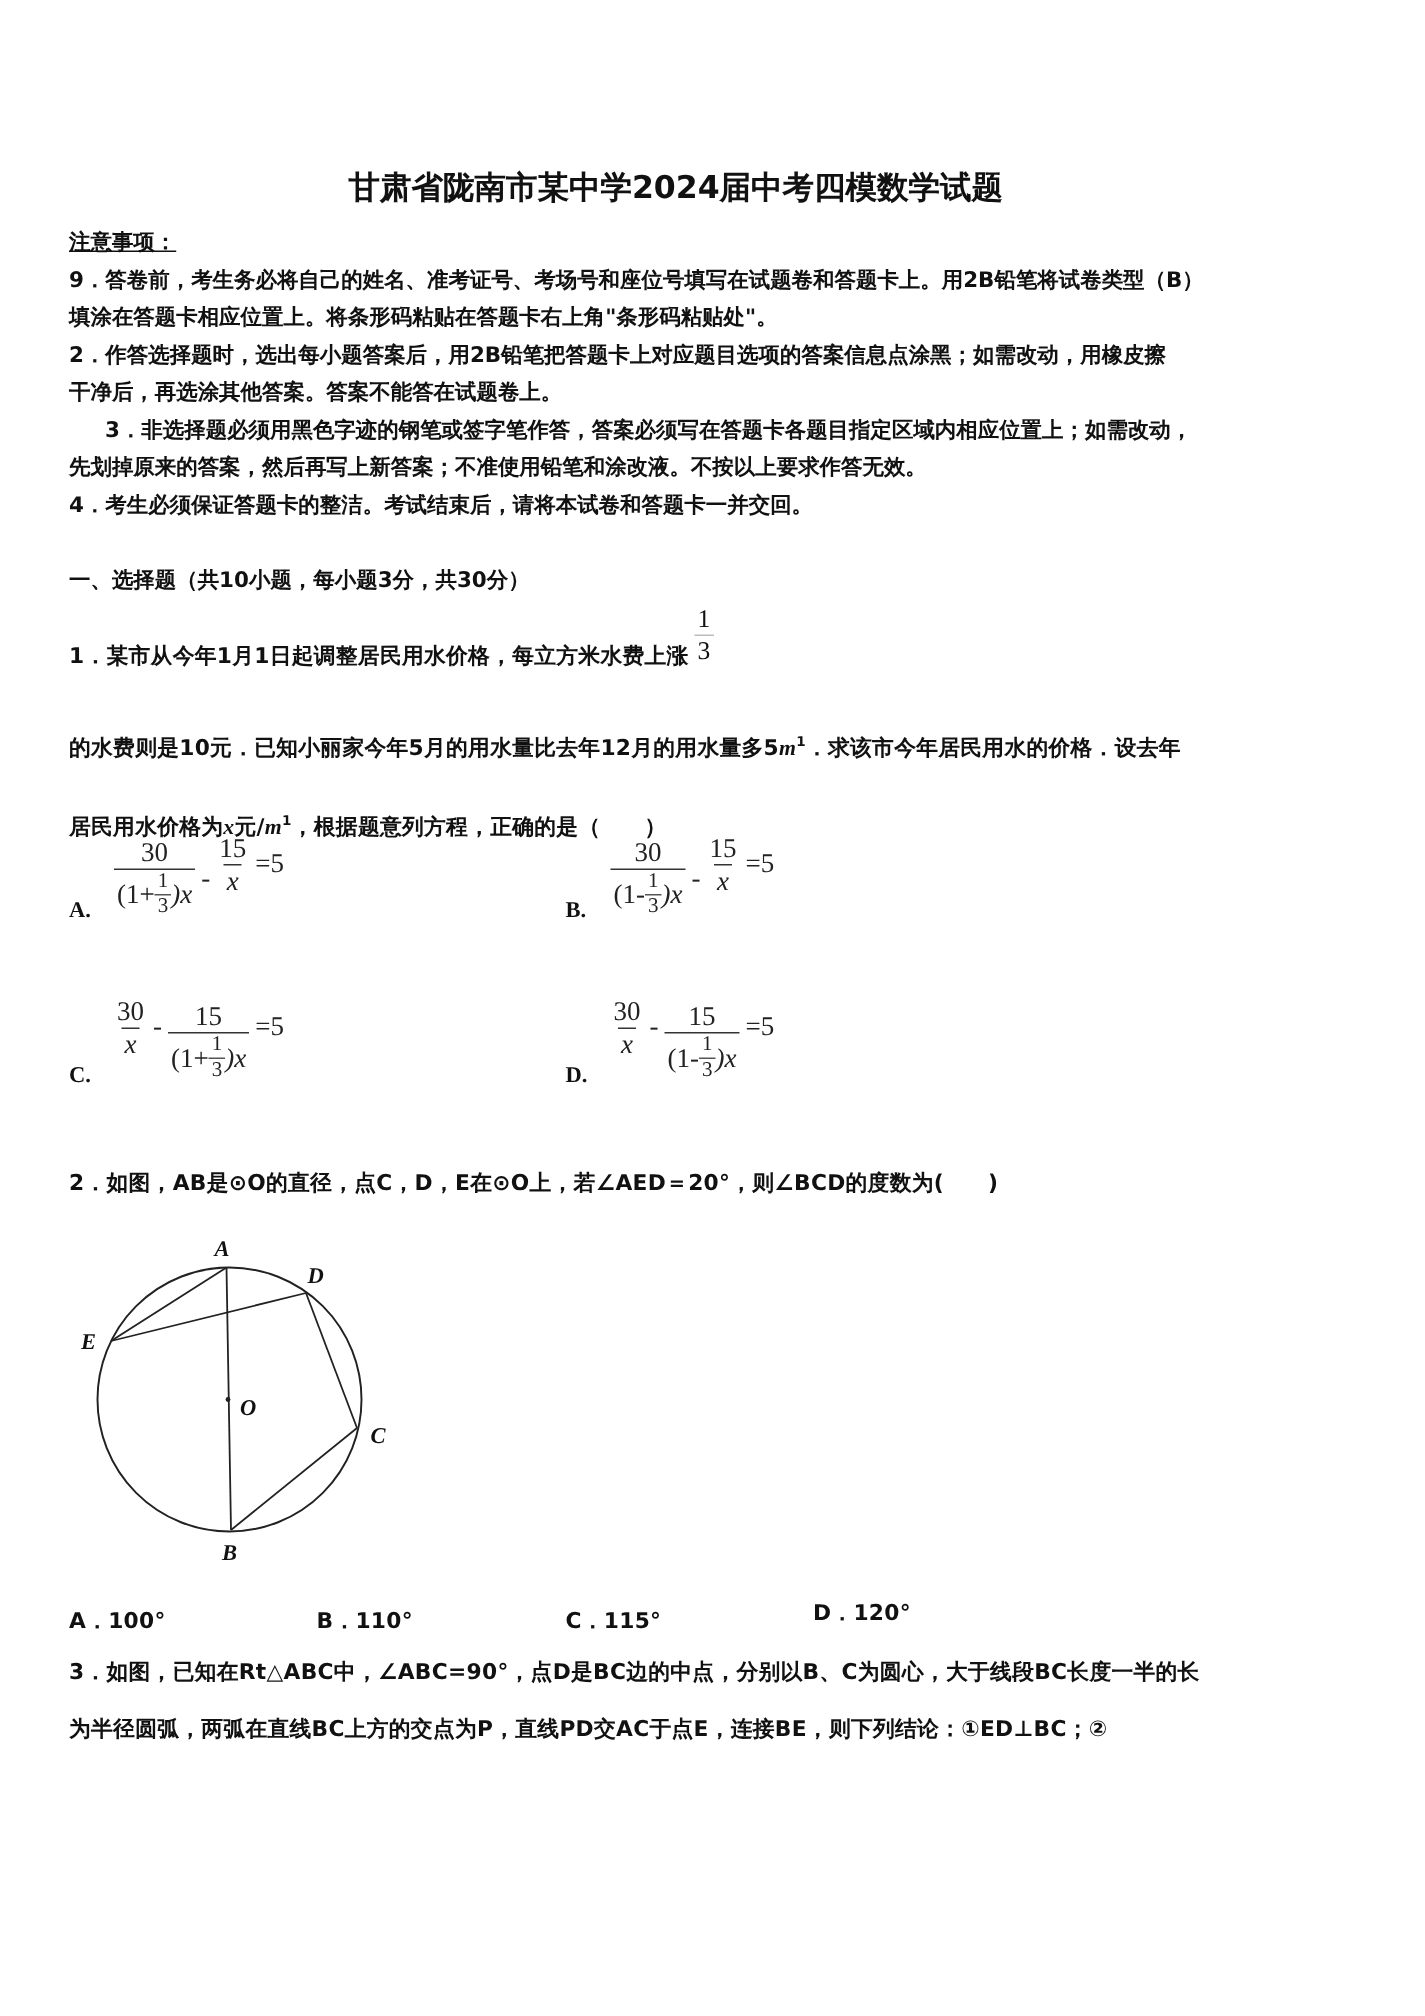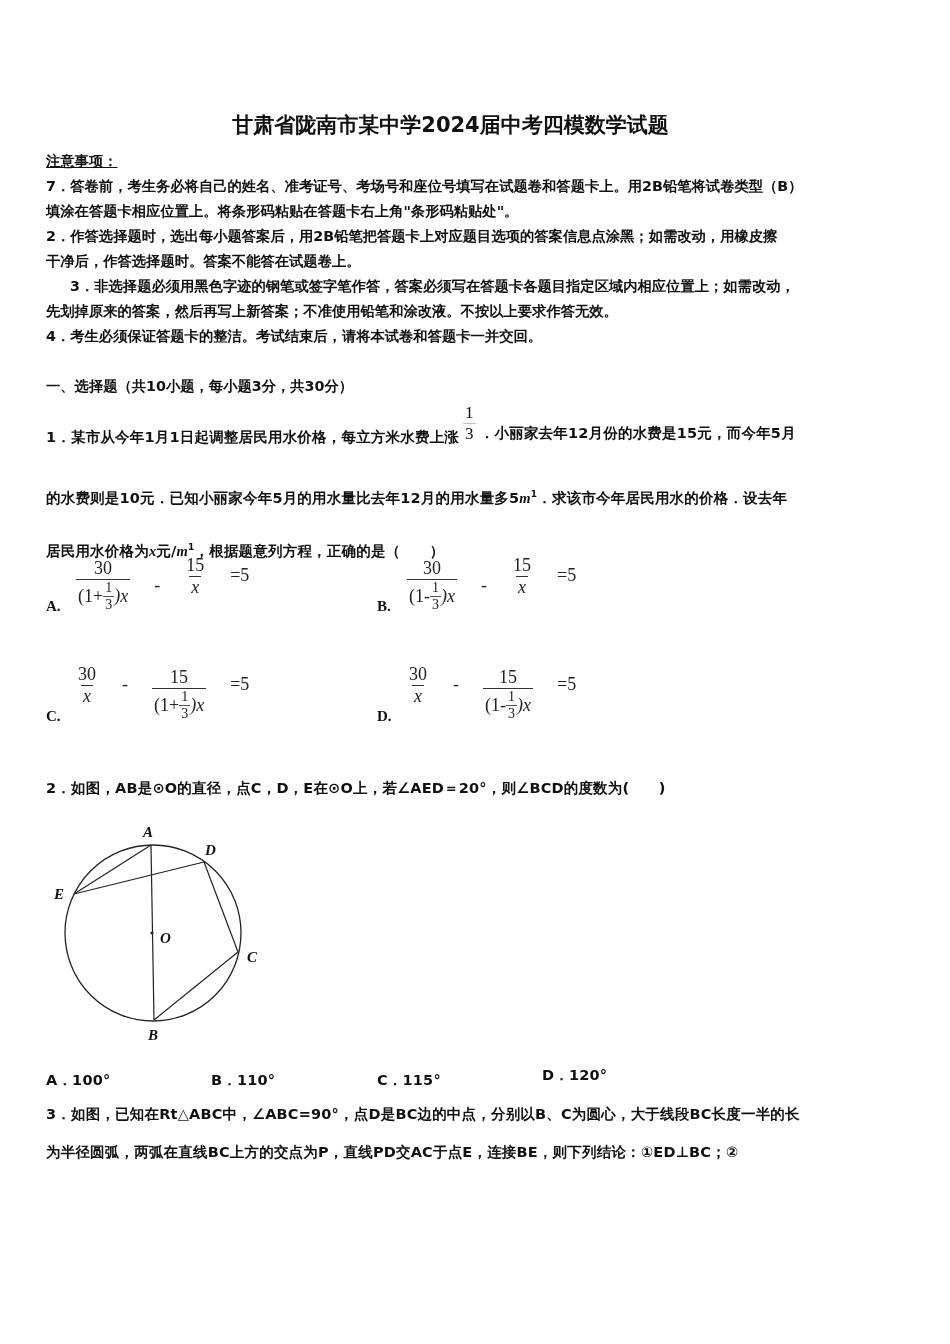--- a/index.html
+++ b/index.html
@@ -18,49 +18,48 @@
   }
   .notice { left: 46px; font-size: 14.3px; font-weight: bold; white-space: nowrap; }
   .serif { font-family: "Liberation Serif", "DejaVu Serif", serif; }
   .ital { font-style: italic; }
   
   .frac { display: inline-flex; flex-direction: column; align-items: center; vertical-align: middle;
           font-family: "Liberation Serif", "DejaVu Serif", serif; font-weight: normal; }
   .frac .num { padding: 0 2px; line-height: 1.15; }
   .frac .den { padding: 0 2px; line-height: 1.15; border-top: 1px solid #333; }
   .eq { font-family: "Liberation Serif", "DejaVu Serif", serif; font-size: 18px; color: #222; font-weight: normal;
-        display: flex; align-items: center; gap: 20px; }
+        display: flex; align-items: center; }
   .opt-label { font-family: "Liberation Serif", "DejaVu Serif", serif; font-weight: bold; font-size: 15px; }
   .small-frac { font-size: 14px; }
   .small-frac .den { border-top: 1px solid #555; }
   .sup { font-size: 9px; vertical-align: super; }
 </style>
 </head>
 <body>
 
 <div class="abs title">甘肃省陇南市某中学2024届中考四模数学试题</div>
 
 <div class="abs notice" style="top:152px;text-decoration:underline;">注意事项：</div>
-<div class="abs notice" style="top:177px;">7．答卷前，考生务必将自己的姓名、准考证号、考场号和座位号填写在试题卷和答题卡上。用2B铅笔将试卷类型（B）</div>
+<div class="abs notice" style="top:177px;">9．答卷前，考生务必将自己的姓名、准考证号、考场号和座位号填写在试题卷和答题卡上。用2B铅笔将试卷类型（B）</div>
 <div class="abs notice" style="top:202px;">填涂在答题卡相应位置上。将条形码粘贴在答题卡右上角"条形码粘贴处"。</div>
 <div class="abs notice" style="top:227px;">2．作答选择题时，选出每小题答案后，用2B铅笔把答题卡上对应题目选项的答案信息点涂黑；如需改动，用橡皮擦</div>
-<div class="abs notice" style="top:252px;">干净后，作答选择题时。答案不能答在试题卷上。</div>
+<div class="abs notice" style="top:252px;">干净后，再选涂其他答案。答案不能答在试题卷上。</div>
 <div class="abs notice" style="top:277px;margin-left:24px;">3．非选择题必须用黑色字迹的钢笔或签字笔作答，答案必须写在答题卡各题目指定区域内相应位置上；如需改动，</div>
 <div class="abs notice" style="top:302px;">先划掉原来的答案，然后再写上新答案；不准使用铅笔和涂改液。不按以上要求作答无效。</div>
 <div class="abs notice" style="top:327px;">4．考生必须保证答题卡的整洁。考试结束后，请将本试卷和答题卡一并交回。</div>
 
 <div class="abs notice" style="top:377px;">一、选择题（共10小题，每小题3分，共30分）</div>
 
 <div class="abs txt" style="left:46px; top:400px; display:flex; align-items:center;">
   <span style="margin-top:28px;">1．某市从今年1月1日起调整居民用水价格，每立方米水费上涨</span>
   <span class="frac" style="font-size:17px; margin:0 4px;">
     <span class="num">1</span>
     <span class="den" style="border-top-color:#bbb;">3</span>
   </span>
-  <span style="margin-top:20px;">．小丽家去年12月份的水费是15元，而今年5月</span>
 </div>
 
 <div class="abs txt" style="left:46px; top:489px;">
   <span>的水费则是10元．已知小丽家今年5月的用水量比去年12月的用水量多5</span><span class="serif ital">m</span><span class="sup">1</span><span>．求该市今年居民用水的价格．设去年</span>
 </div>
 
 <div class="abs txt" style="left:46px; top:526px;margin-top:16px;">
   <span>居民用水价格为</span><span class="serif ital">x</span><span>元/</span><span class="serif ital">m</span><span class="sup">1</span><span>，根据题意列方程，正确的是（　　）</span>
 </div>
 

